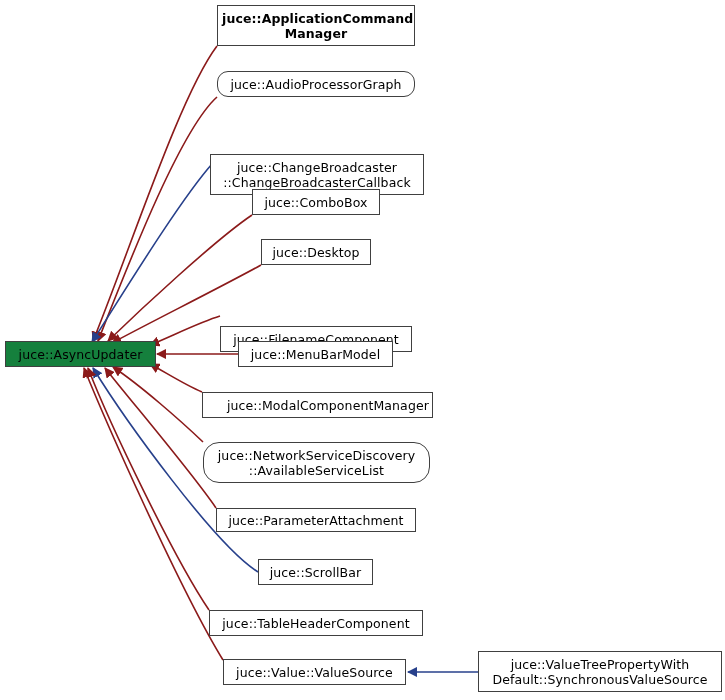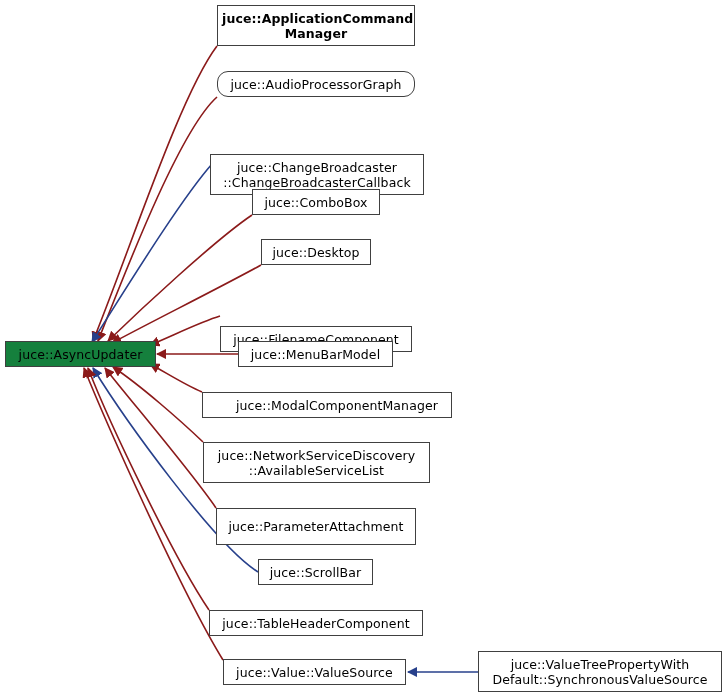--- a/index.html
+++ b/index.html
@@ -84,24 +84,24 @@
       <div class="node root" style="left: 5px; top: 341px; width: 151px; height: 26px;"><span class="node-label">juce::AsyncUpdater</span></div>
       <div class="node" style="left: 217px; top: 5px; width: 198px; height: 41px; font-weight: bold;"><span class="node-label">juce::ApplicationCommand
 Manager</span></div>
       <div class="node" style="left: 217px; top: 71px; width: 198px; height: 26px; border-radius: 11px;"><span class="node-label">juce::AudioProcessorGraph</span></div>
       <div class="node" style="left: 210px; top: 122px; width: 214px; height: 41px; margin-top: 32px;"><span class="node-label">juce::ChangeBroadcaster
 ::ChangeBroadcasterCallback</span></div>
       <div class="node" style="left: 252px; top: 189px; width: 128px; height: 26px;"><span class="node-label">juce::ComboBox</span></div>
       <div class="node" style="left: 261px; top: 239px; width: 110px; height: 26px;"><span class="node-label">juce::Desktop</span></div>
       <div class="node" style="left: 220px; top: 290px; width: 192px; height: 26px; margin-top: 36px;"><span class="node-label">juce::FilenameComponent</span></div>
       <div class="node" style="left: 238px; top: 341px; width: 155px; height: 26px;"><span class="node-label">juce::MenuBarModel</span></div>
-      <div class="node" style="left: 202px; top: 392px; width: 250px; height: 26px; padding-left: 20px;"><span class="node-label">juce::ModalComponentManager</span></div>
-      <div class="node" style="left: 203px; top: 442px; width: 227px; height: 41px;"><span class="node-label">juce::NetworkServiceDiscovery
+      <div class="node" style="left: 202px; top: 392px; width: 231px; height: 26px; padding-left: 20px;"><span class="node-label">juce::ModalComponentManager</span></div>
+      <div class="node" style="left: 203px; top: 442px; width: 227px; height: 41px; border-radius: 16px;"><span class="node-label">juce::NetworkServiceDiscovery
 ::AvailableServiceList</span></div>
-      <div class="node" style="left: 216px; top: 508px; width: 200px; height: 37px;"><span class="node-label">juce::ParameterAttachment</span></div>
+      <div class="node" style="left: 216px; top: 508px; width: 200px; height: 24px;"><span class="node-label">juce::ParameterAttachment</span></div>
       <div class="node" style="left: 258px; top: 559px; width: 115px; height: 26px;"><span class="node-label">juce::ScrollBar</span></div>
       <div class="node" style="left: 209px; top: 610px; width: 214px; height: 26px;"><span class="node-label">juce::TableHeaderComponent</span></div>
       <div class="node" style="left: 223px; top: 659px; width: 183px; height: 26px;"><span class="node-label">juce::Value::ValueSource</span></div>
       <div class="node" style="left: 478px; top: 651px; width: 244px; height: 41px;"><span class="node-label">juce::ValueTreePropertyWith
 Default::SynchronousValueSource</span></div>
     </div>
 
 </div>
 
 </body></html>

